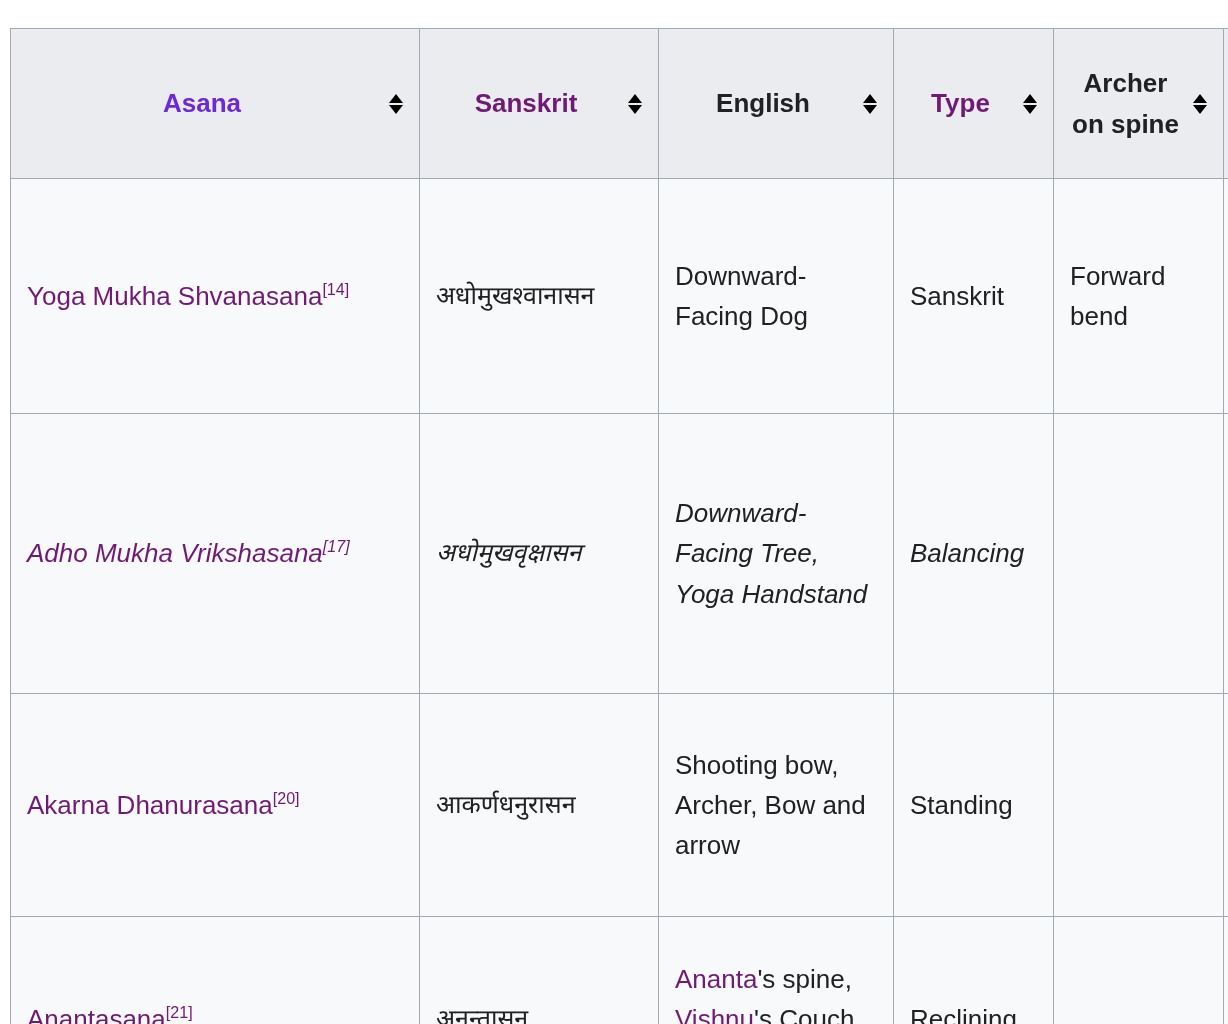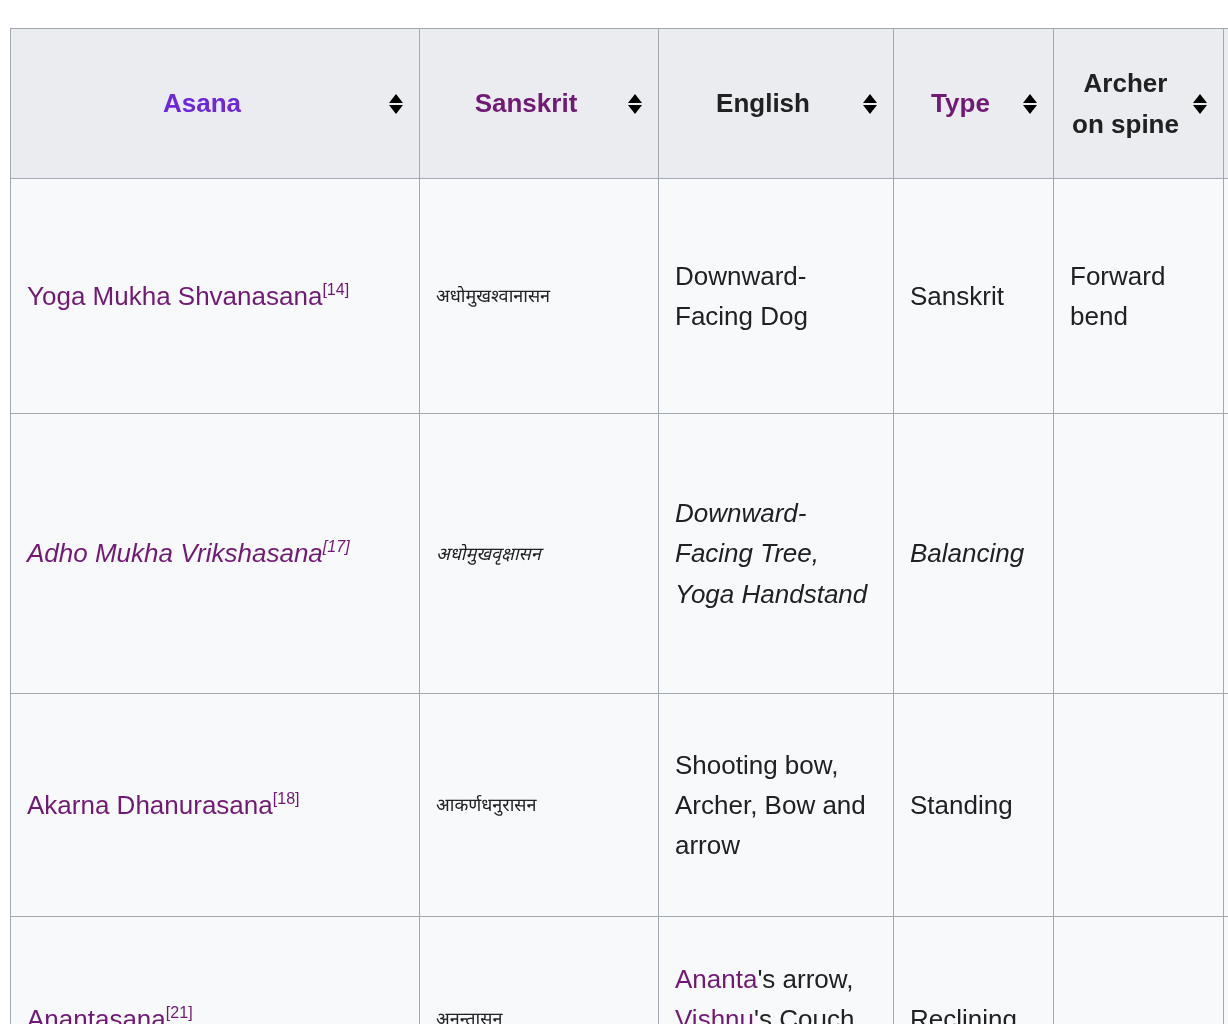--- a/index.html
+++ b/index.html
@@ -84,21 +84,21 @@
   a.wlink.visited {
     color: #6d28d9;
   }
   sup.ref {
     font-size: 0.62em;
     vertical-align: super;
     line-height: 0;
   }
   .devanagari {
     font-family: "DejaVu Sans", "Liberation Sans", sans-serif;
-    font-size: 18px;
+    font-size: 25px;
   }
   td.empty { }
 </style>
 </head>
 <body>
 
 <div class="table-wrap">
   <table class="wikitable">
     <colgroup>
       <col class="col-asana">
@@ -174,33 +174,33 @@
           <a class="wlink" href="#">Adho Mukha Vrikshasana</a><sup class="ref"><a class="wlink" href="#">[17]</a></sup>
         </td>
         <td class="devanagari">अधोमुखवृक्षासन</td>
         <td>Downward-Facing Tree, Yoga Handstand</td>
         <td>Balancing</td>
         <td></td>
         <td class="empty"></td>
       </tr>
       <tr class="row-3">
         <td class="cell-asana">
-          <a class="wlink" href="#">Akarna Dhanurasana</a><sup class="ref"><a class="wlink" href="#">[18]</a></sup>
+          <a class="wlink" href="#">Akarna Dhanurasana</a><sup class="ref"><a class="wlink" href="#">[20]</a></sup>
         </td>
         <td class="devanagari">आकर्णधनुरासन</td>
         <td>Shooting bow, Archer, Bow and arrow</td>
         <td>Standing</td>
         <td></td>
         <td class="empty"></td>
       </tr>
       <tr class="row-4">
         <td class="cell-asana">
           <a class="wlink" href="#">Anantasana</a><sup class="ref"><a class="wlink" href="#">[21]</a></sup>
         </td>
         <td class="devanagari">अनन्तासन</td>
-        <td id="english-rich"><a class="wlink" href="#">Ananta</a><span>'s arrow, </span><a class="wlink" href="#">Vishnu</a><span>'s Couch pose</span></td>
+        <td id="english-rich"><a class="wlink" href="#">Ananta</a><span>'s spine, </span><a class="wlink" href="#">Vishnu</a><span>'s Couch pose</span></td>
         <td>Reclining</td>
         <td></td>
         <td class="empty"></td>
       </tr>
     </tbody>
   </table>
 </div>
 
 </body></html>

